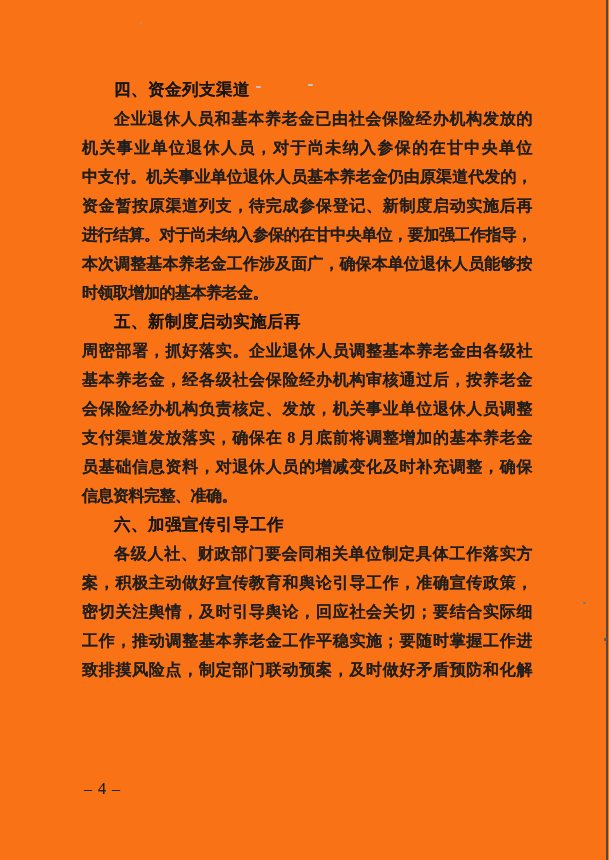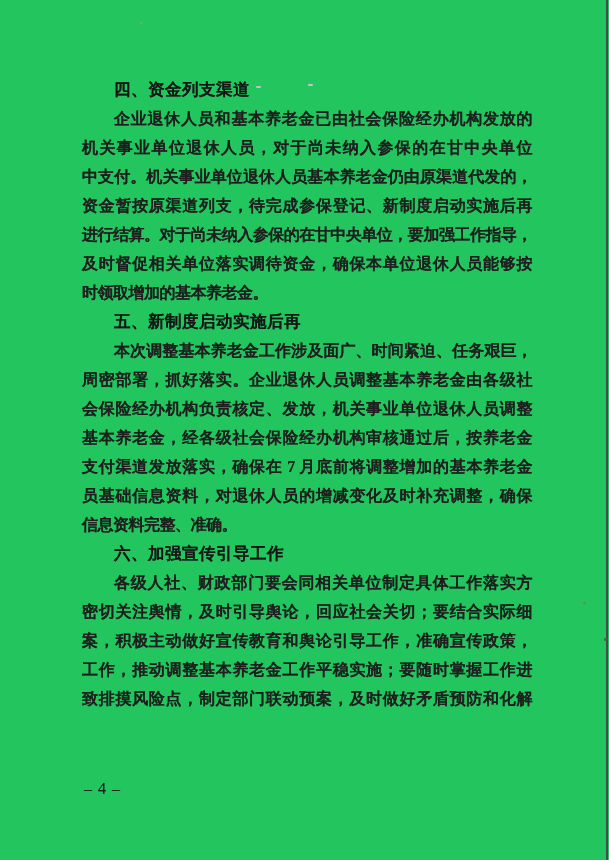--- a/index.html
+++ b/index.html
@@ -4,21 +4,21 @@
 <style>
   html, body {
     margin: 0;
     padding: 0;
     background: #ffffff;
   }
   .page {
     position: relative;
     width: 609px;
     height: 860px;
-    background: #22c55e;
+    background: #f97316;
     overflow: hidden;
     font-family: "Liberation Serif", "DejaVu Serif", serif;
   }
   .content {
     position: absolute;
     left: 82px;
     top: 75px;
     width: 450px;
   }
   .heading {
@@ -92,32 +92,31 @@
   <div class="speck s4"></div>
   <div class="speck s5"></div>
 
   <div class="content" id="content">
       <div class="heading">四、资金列支渠道</div>
       <div class="line just indent">企业退休人员和基本养老金已由社会保险经办机构发放的</div>
       <div class="line just">机关事业单位退休人员，对于尚未纳入参保的在甘中央单位</div>
       <div class="line just">中支付。机关事业单位退休人员基本养老金仍由原渠道代发的，</div>
       <div class="line just">资金暂按原渠道列支，待完成参保登记、新制度启动实施后再</div>
       <div class="line just">进行结算。对于尚未纳入参保的在甘中央单位，要加强工作指导，</div>
-      <div class="line just">及时督促相关单位落实调待资金，确保本单位退休人员能够按</div>
+      <div class="line just">本次调整基本养老金工作涉及面广，确保本单位退休人员能够按</div>
       <div class="line plain">时领取增加的基本养老金。</div>
       <div class="heading">五、新制度启动实施后再</div>
-      <div class="line just indent">本次调整基本养老金工作涉及面广、时间紧迫、任务艰巨，</div>
       <div class="line just">周密部署，抓好落实。企业退休人员调整基本养老金由各级社</div>
+      <div class="line just">基本养老金，经各级社会保险经办机构审核通过后，按养老金</div>
       <div class="line just">会保险经办机构负责核定、发放，机关事业单位退休人员调整</div>
-      <div class="line just">基本养老金，经各级社会保险经办机构审核通过后，按养老金</div>
-      <div class="line just">支付渠道发放落实，确保在 7 月底前将调整增加的基本养老金</div>
+      <div class="line just">支付渠道发放落实，确保在 8 月底前将调整增加的基本养老金</div>
       <div class="line just">员基础信息资料，对退休人员的增减变化及时补充调整，确保</div>
       <div class="line plain">信息资料完整、准确。</div>
       <div class="heading">六、加强宣传引导工作</div>
       <div class="line just indent">各级人社、财政部门要会同相关单位制定具体工作落实方</div>
+      <div class="line just">案，积极主动做好宣传教育和舆论引导工作，准确宣传政策，</div>
       <div class="line just">密切关注舆情，及时引导舆论，回应社会关切；要结合实际细</div>
-      <div class="line just">案，积极主动做好宣传教育和舆论引导工作，准确宣传政策，</div>
       <div class="line just">工作，推动调整基本养老金工作平稳实施；要随时掌握工作进</div>
       <div class="line just">致排摸风险点，制定部门联动预案，及时做好矛盾预防和化解</div>
     </div>
 
   <div class="page-number">– 4 –</div>
 </div>
 
 </body></html>

